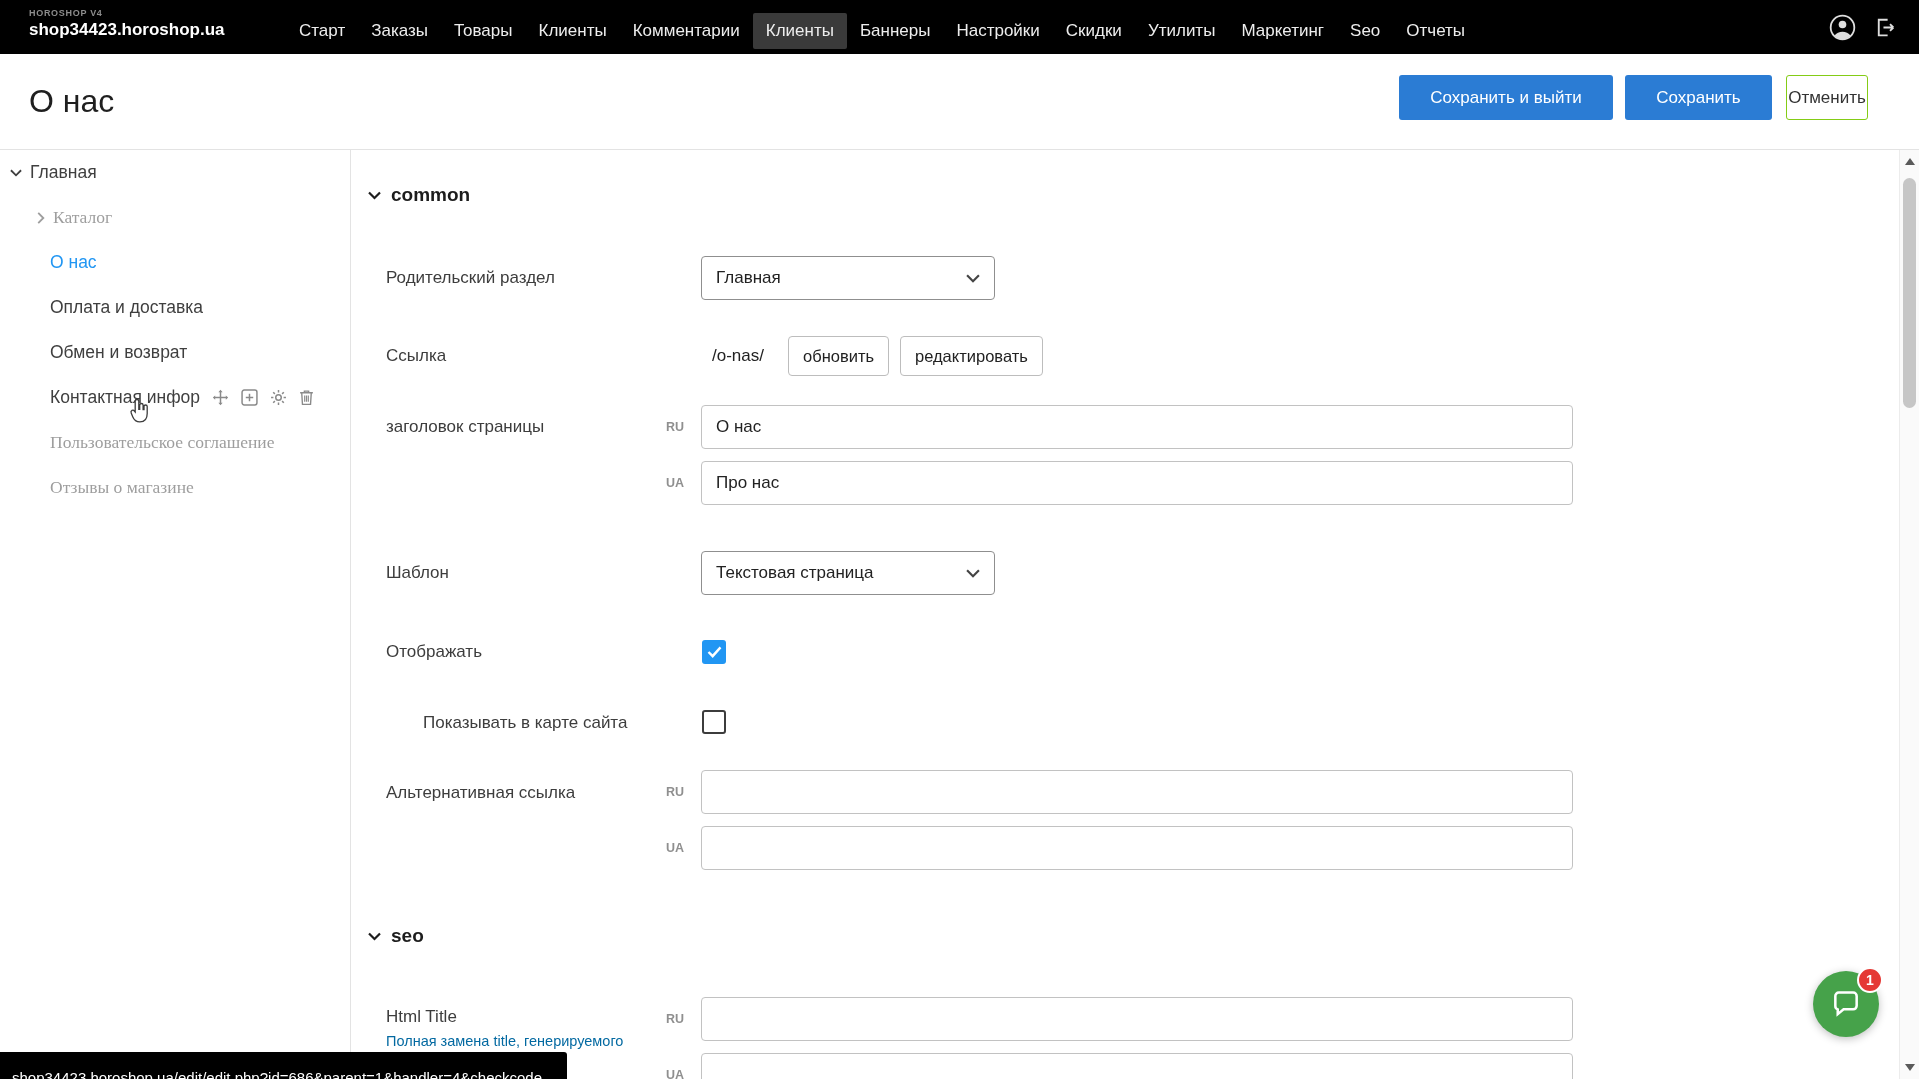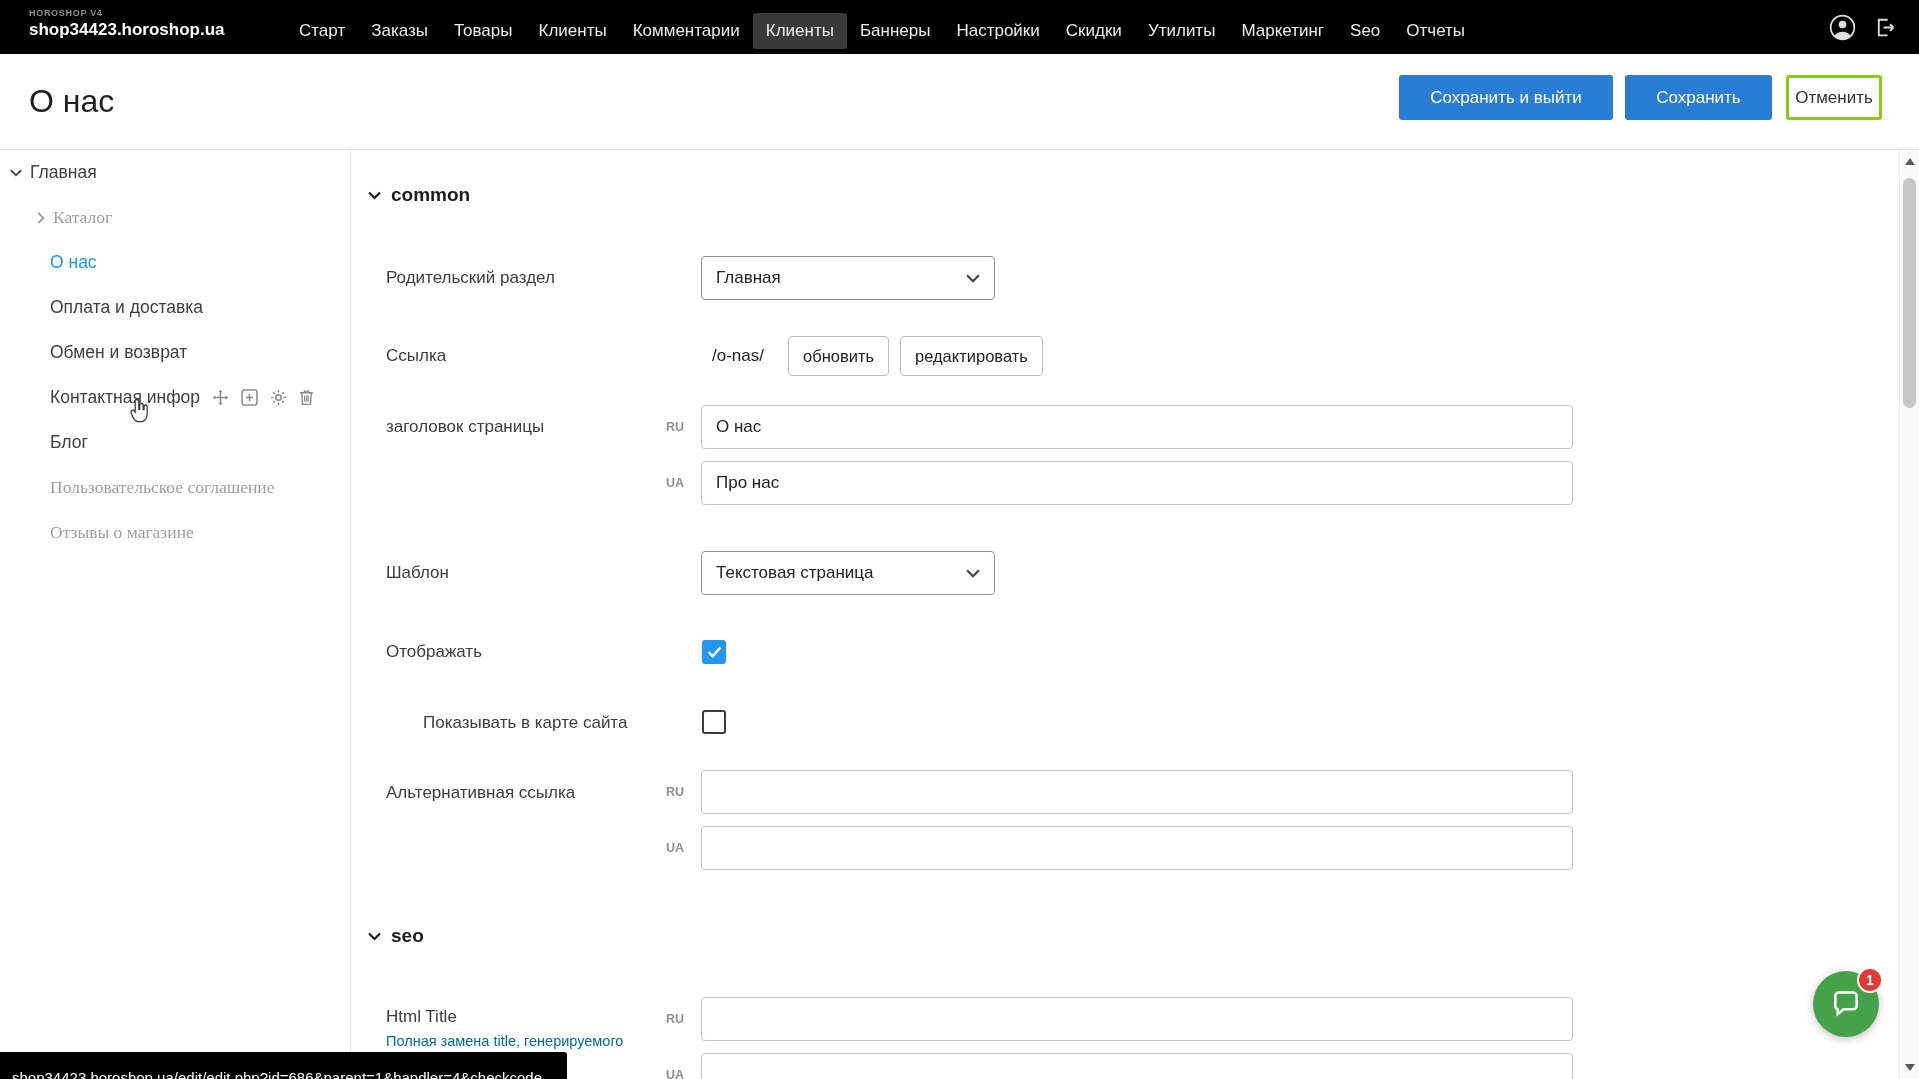--- a/index.html
+++ b/index.html
@@ -17,21 +17,21 @@
   .topbar-icons{position:absolute;right:22px;top:0;height:54px;display:flex;align-items:center;gap:16px;}
   .tb-icon{display:flex;cursor:pointer;}
 
   
   .header{position:absolute;top:54px;left:0;width:100%;height:96px;background:#fff;border-bottom:1px solid #e3e3e3;z-index:20;}
   .page-title{position:absolute;left:29px;top:29px;font-size:32px;color:#1f1f1f;}
   .btn{position:absolute;top:21px;height:45px;border-radius:3px;font-size:17px;display:flex;align-items:center;justify-content:center;cursor:pointer;font-family:inherit;}
   .btn-blue{background:#2b7cd4;color:#fff;border:none;}
   #btn-save-exit{left:1399px;width:214px;}
   #btn-save{left:1625px;width:147px;}
-  #btn-cancel{left:1786px;width:96px;background:#fff;border:3px solid #84cc16;color:#333;}
+  #btn-cancel{left:1786px;width:82px;background:#fff;border:1px solid #84cc16;color:#333;}
 
   
   .tree{position:absolute;left:0;top:150px;width:351px;bottom:0;background:#fff;border-right:1px solid #e3e3e3;z-index:10;}
   .trow{height:45px;display:flex;align-items:center;font-size:17.5px;color:#3f3f3f;cursor:pointer;position:relative;white-space:nowrap;}
   .t0{padding-left:10px;}
   .t1{padding-left:37px;}
   .t2{padding-left:50px;}
   .muted{color:#9e9e9e;font-family:Liberation Serif, serif;}
   .selected{color:#2196f3;}
   .chev{display:flex;margin-right:8px;}
@@ -168,23 +168,20 @@
               <path d="M5.3 6v6M7 6v6M8.7 6v6" stroke="#8a8a8a" stroke-width="1.1"></path>
             </svg>
           </span>
       </span>
       <span class="cursor-hand">
         <svg width="24" height="28" viewBox="0 0 24 28">
             <path d="M9 2.5c1 0 1.8.8 1.8 1.8v8h.9V8.2c0-1 .8-1.7 1.7-1.7s1.7.7 1.7 1.7v4.4h.9v-3c0-.9.7-1.6 1.6-1.6s1.6.7 1.6 1.6v6.9c0 5-2.6 8.4-7.3 8.4-4 0-5.9-2-7.2-5.2L3.2 16c-.5-1.1-.1-2.1.8-2.6.8-.4 1.8-.2 2.4.6l.8 1V4.3C7.2 3.3 8 2.5 9 2.5z" fill="#fff" stroke="#3c3c3c" stroke-width="1.3"></path>
           </svg>
       </span>
     </div>
-    <div class="trow t2">
-      <span>Блог</span>
-    </div>
     <div class="trow t2 muted">
       <span>Пользовательское соглашение</span>
     </div>
     <div class="trow t2 muted">
       <span>Отзывы о магазине</span>
     </div>
   </div>
 
   <div class="main">
 

